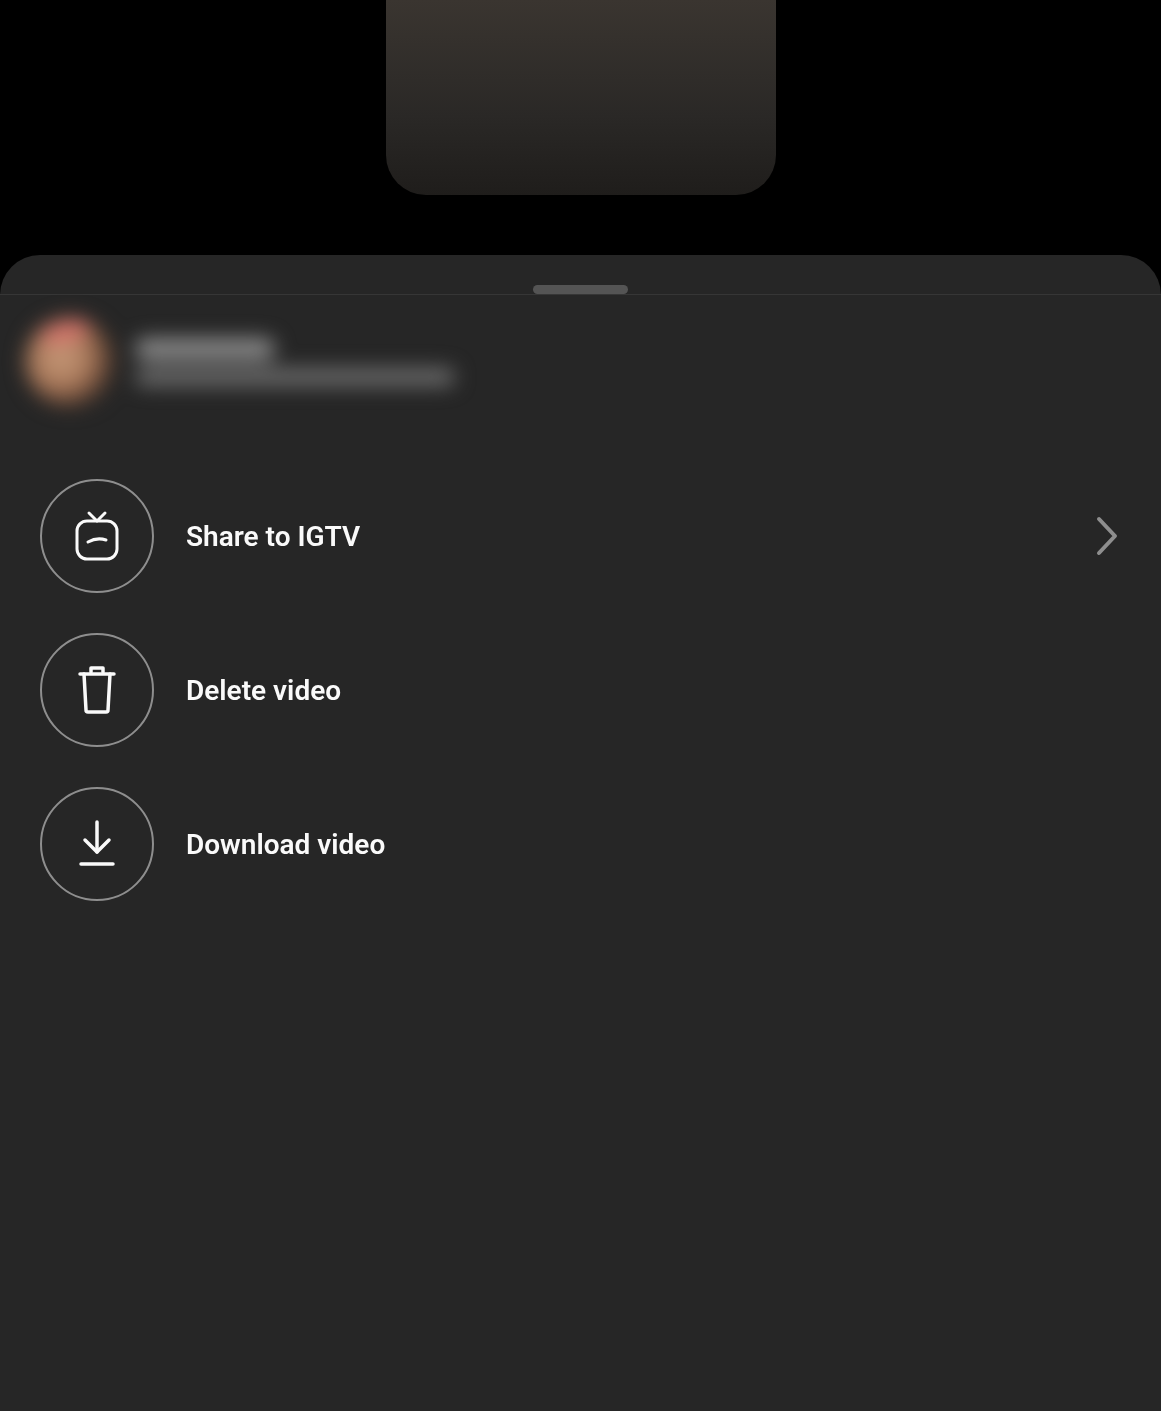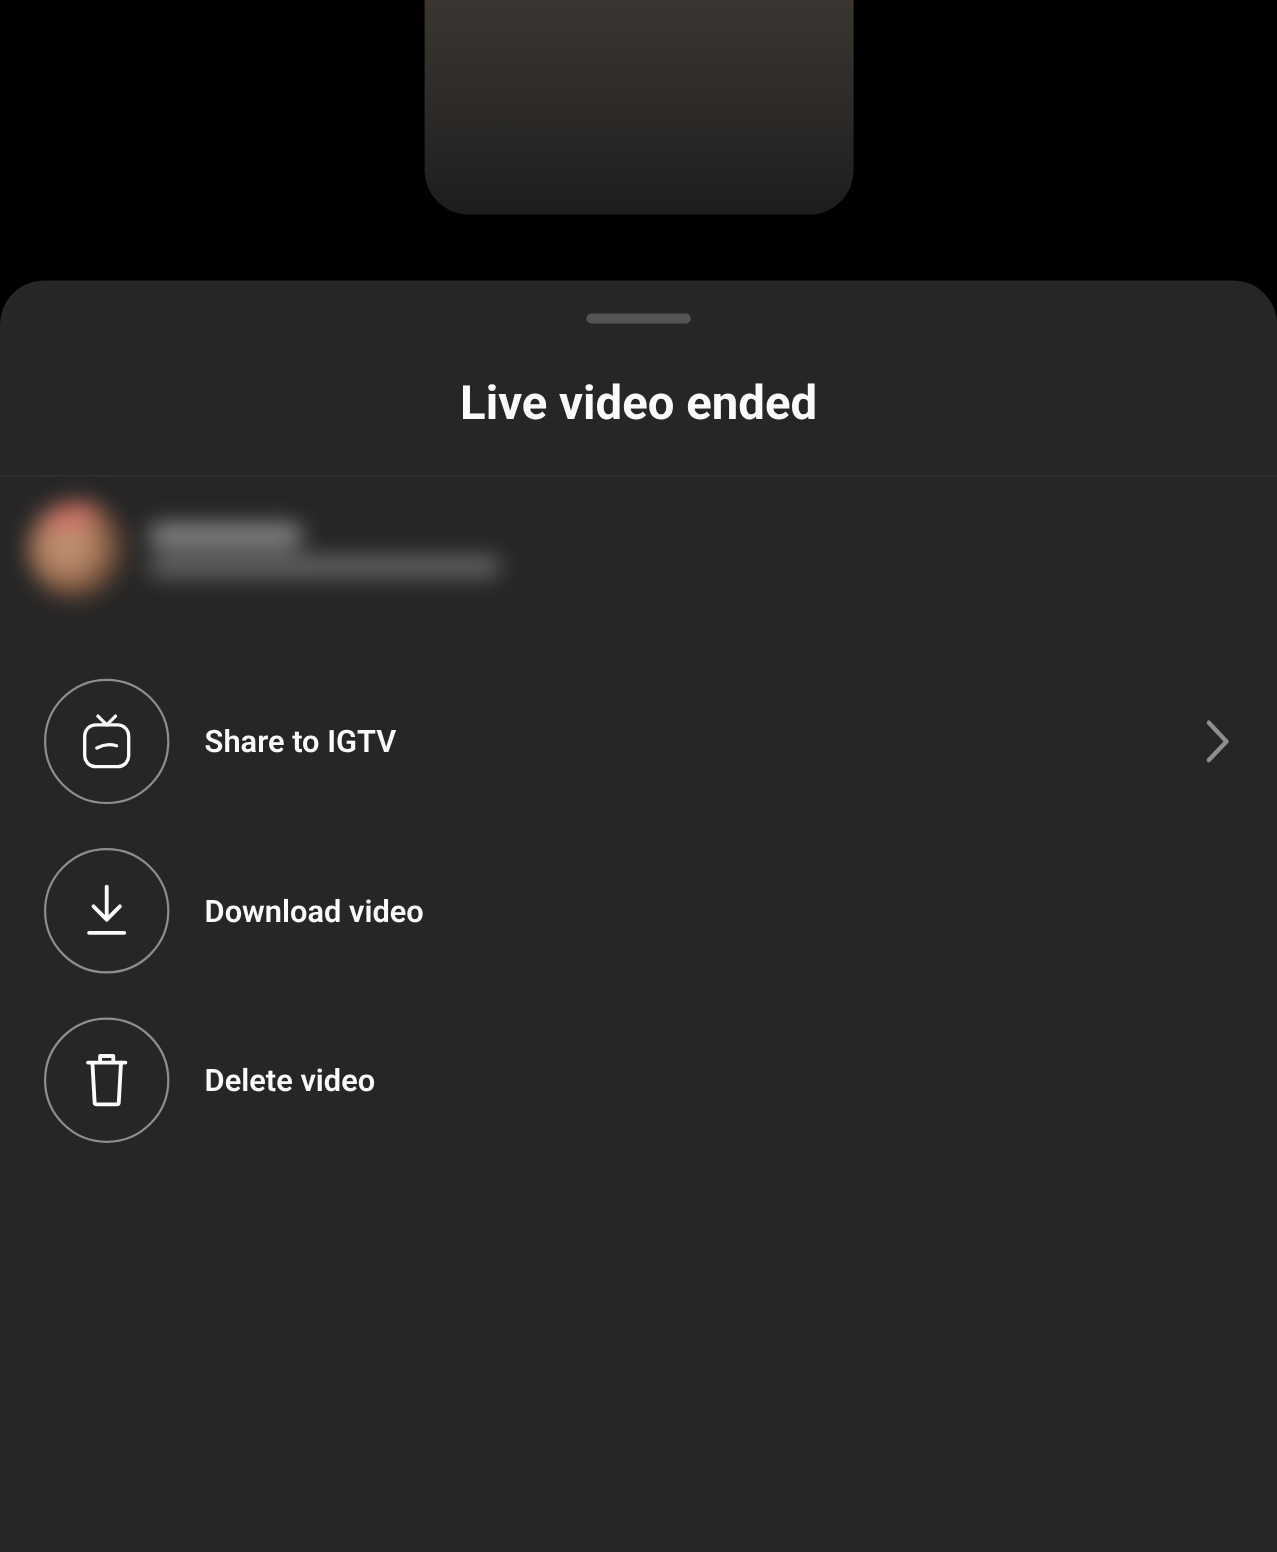--- a/index.html
+++ b/index.html
@@ -134,21 +134,20 @@
       display: block;
     }
   </style>
 </head>
 <body>
 
 <div class="background-preview"></div>
 
 <div class="bottom-sheet">
   <div class="drag-handle"></div>
-  <h1 class="sheet-title">Live video ended</h1>
   <div class="divider"></div>
 
   <div class="user-row">
     <div class="avatar"></div>
     <div class="user-text">
       <div class="user-line1"></div>
       <div class="user-line2"></div>
     </div>
   </div>
 
@@ -165,34 +164,34 @@
       <span class="option-label">Share to IGTV</span>
       <span class="chevron">
         <svg width="28" height="46" viewBox="0 0 28 46" fill="none" stroke="#8e8e8e" stroke-width="4" stroke-linecap="round" stroke-linejoin="round">
           <path d="M6 6 L22 23 L6 40"></path>
         </svg>
       </span>
     </div>
 
     <div class="option-row">
       <div class="icon-circle">
+        <svg width="50" height="56" viewBox="0 0 50 56" fill="none" stroke="#fafafa" stroke-width="3.5" stroke-linecap="round" stroke-linejoin="round">
+          <path d="M19 10 L19 6 L31 6 L31 10"></path>
+          <line x1="8" y1="12" x2="42" y2="12"></line>
+          <path d="M12 12 L14 48 Q14 50 16 50 L34 50 Q36 50 36 48 L38 12"></path>
+        </svg>
+      </div>
+      <span class="option-label">Delete video</span>
+    </div>
+
+    <div class="option-row">
+      <div class="icon-circle">
         <svg width="56" height="56" viewBox="0 0 56 56" fill="none" stroke="#fafafa" stroke-width="3.5" stroke-linecap="round" stroke-linejoin="round">
           <line x1="28" y1="6" x2="28" y2="36"></line>
           <path d="M16 24 L28 36 L40 24"></path>
           <line x1="12" y1="48" x2="44" y2="48"></line>
         </svg>
       </div>
       <span class="option-label">Download video</span>
     </div>
 
-    <div class="option-row">
-      <div class="icon-circle">
-        <svg width="50" height="56" viewBox="0 0 50 56" fill="none" stroke="#fafafa" stroke-width="3.5" stroke-linecap="round" stroke-linejoin="round">
-          <path d="M19 10 L19 6 L31 6 L31 10"></path>
-          <line x1="8" y1="12" x2="42" y2="12"></line>
-          <path d="M12 12 L14 48 Q14 50 16 50 L34 50 Q36 50 36 48 L38 12"></path>
-        </svg>
-      </div>
-      <span class="option-label">Delete video</span>
-    </div>
-
   </div>
 </div>
 
 </body></html>

